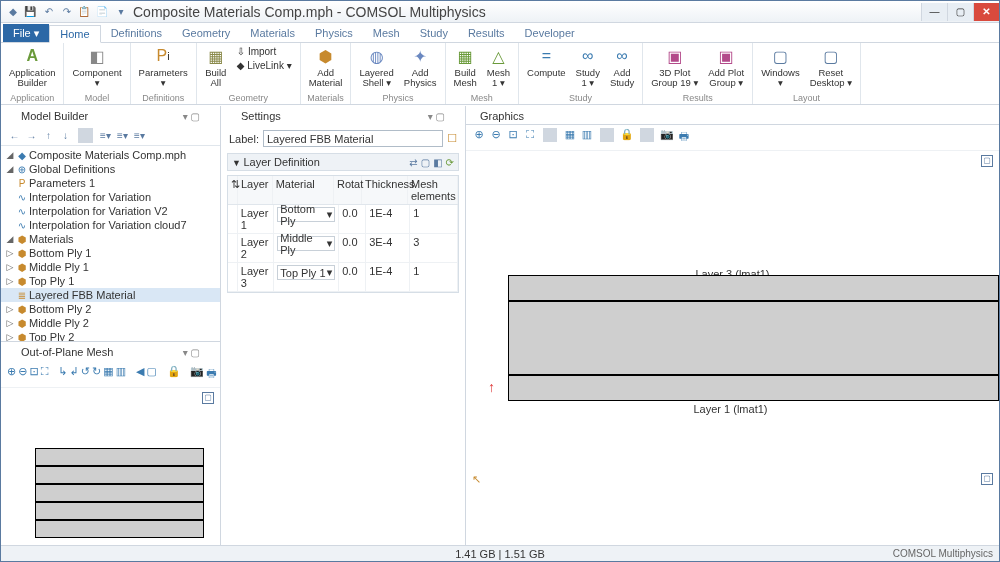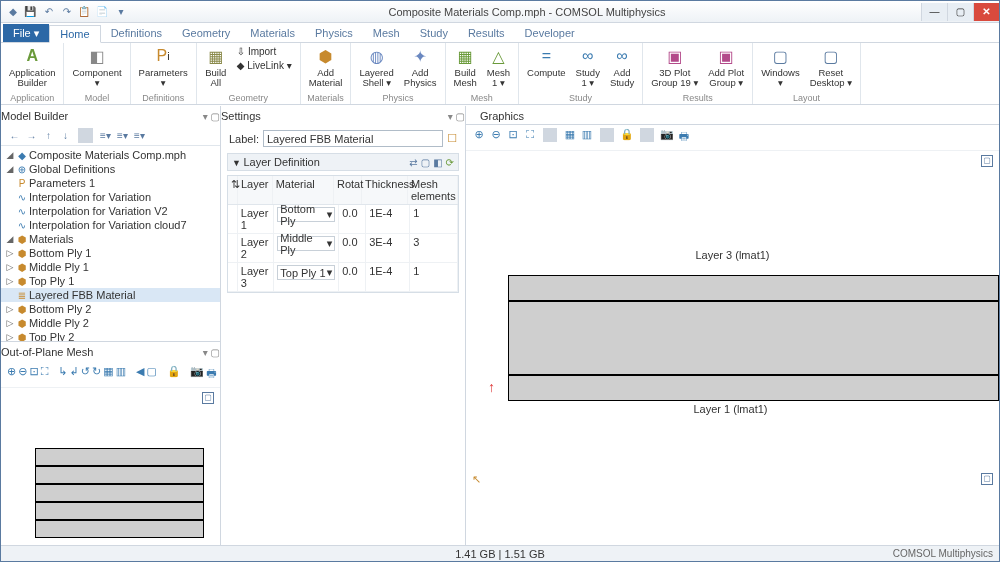--- a/index.html
+++ b/index.html
@@ -1,39 +1,39 @@
 <!DOCTYPE html>
 <html><head>
 <meta charset="utf-8">
 <style>
 *{box-sizing:border-box;margin:0;padding:0;font-family:"Segoe UI",Tahoma,sans-serif;font-size:11px;color:#333}
 body{background:#fff;width:1000px;height:562px;overflow:hidden;position:relative;border:1px solid #5a7aa0}
 .titlebar{height:22px;background:linear-gradient(#fff,#eef2f6);display:flex;align-items:center;border-bottom:1px solid #d0d7e0}
 .titlebar .qat{display:flex;gap:2px;padding:0 4px;align-items:center}
 .titlebar .qat span{width:16px;height:16px;display:flex;align-items:center;justify-content:center;font-size:10px;color:#5a7aa0}
-.titlebar .title{flex:1;text-align:center;font-size:11px;color:#444}
+.titlebar .title{flex:1;text-align:left;font-size:14px;color:#444}
 .titlebar .winbtns{display:flex}
 .titlebar .winbtns div{width:26px;height:18px;display:flex;align-items:center;justify-content:center;border-left:1px solid #d0d7e0;font-size:10px;background:#e8eef4}
 .titlebar .winbtns .close{background:#d94a3d;color:#fff;font-weight:bold}
 .ribbon-tabs{height:20px;display:flex;align-items:flex-end;padding-left:2px;background:#fff;border-bottom:1px solid #d0d7e0}
 .ribbon-tabs .file{background:#2c68a6;color:#fff;padding:2px 10px;font-size:11px;height:18px;display:flex;align-items:center}
 .ribbon-tabs .tab{padding:2px 10px;color:#5a7aa0;font-size:11px;height:18px;display:flex;align-items:center;cursor:pointer}
 .ribbon-tabs .tab.active{border:1px solid #d0d7e0;border-bottom:1px solid #fff;background:#fff;color:#2c68a6;margin-bottom:-1px}
 .ribbon{height:62px;background:#fff;border-bottom:1px solid #d0d7e0;display:flex}
 .rgroup{border-right:1px solid #e0e6ec;padding:2px 6px 1px 6px;display:flex;flex-direction:column;align-items:center;justify-content:space-between}
 .rgroup .body{display:flex;gap:6px;align-items:flex-start;flex:1}
 .rgroup .lbl{font-size:9px;color:#888;text-align:center;line-height:10px;padding-top:1px}
 .bigbtn{display:flex;flex-direction:column;align-items:center;gap:1px;padding:0 2px;cursor:pointer}
 .bigbtn .ic{width:22px;height:22px;display:flex;align-items:center;justify-content:center;font-size:16px}
 .bigbtn .tx{font-size:9.5px;text-align:center;line-height:10px;color:#333}
 .smbtn{display:flex;align-items:center;gap:3px;font-size:10px;padding:1px 2px;cursor:pointer;white-space:nowrap}
 .smcol{display:flex;flex-direction:column;gap:1px}
 .workspace{position:absolute;top:105px;left:0;right:0;bottom:16px;display:flex}
 .left{width:220px;display:flex;flex-direction:column;border-right:1px solid #d0d7e0}
-.panel-head{font-size:14px;color:#3b7bb0;padding:4px 0;background:#fff;display:flex;justify-content:space-between;align-items:center}
+.panel-head{font-size:14px;color:#3b7bb0;padding:4px 20px;background:#fff;display:flex;justify-content:space-between;align-items:center}
 .panel-tbar{display:flex;gap:2px;padding:2px 6px;border-bottom:1px solid #e0e6ec}
 .panel-tbar span{width:15px;height:15px;display:flex;align-items:center;justify-content:center;font-size:10px;color:#5a7aa0}
 .tree{flex:0 0 auto;overflow:auto;padding:2px 0;font-size:11px;height:195px}
 .tree .nd{display:flex;align-items:center;padding:1px 4px;white-space:nowrap;cursor:pointer}
 .tree .nd.sel{background:#d9e7f5}
 .tree .tw{width:10px;text-align:center;color:#666;font-size:9px}
 .tree .ic{width:14px;text-align:center;font-size:10px}
 .ind1{padding-left:14px}.ind2{padding-left:28px}.ind3{padding-left:42px}
 .mid{width:245px;border-right:1px solid #d0d7e0;display:flex;flex-direction:column}
 .settings-sub{color:#3b7bb0;padding:0 8px 4px 8px;font-size:11px}
@@ -450,21 +450,21 @@
       <span>▦</span>
         <span>▥</span>
       <span class="sep"></span>
       <span>🔒</span>
       <span class="sep"></span>
       <span>📷</span>
         <span>🖶</span>
     </div>
     <div class="preview" style="height:318px;flex:none">
       <div class="detach">▢</div>
-      <div style="position:absolute;left:0;right:0;top:98px;text-align:center;font-size:11px">Layer 3 (lmat1)</div>
+      <div style="position:absolute;left:0;right:0;top:117px;text-align:center;font-size:11px">Layer 3 (lmat1)</div>
       <div class="layerbox" style="top:124px;height:26px"></div>
       <div class="layerbox" style="top:150px;height:74px"></div>
       <div class="layerbox" style="top:224px;height:26px"></div>
       <div style="position:absolute;left:0;right:4px;top:252px;text-align:center;font-size:11px">Layer 1 (lmat1)</div>
       <div class="arrow">↑</div>
     </div>
     <div style="flex:1;padding:4px 6px;position:relative">
       <span style="color:#c78a2e">↖</span>
       <div class="detach">▢</div>
     </div>

